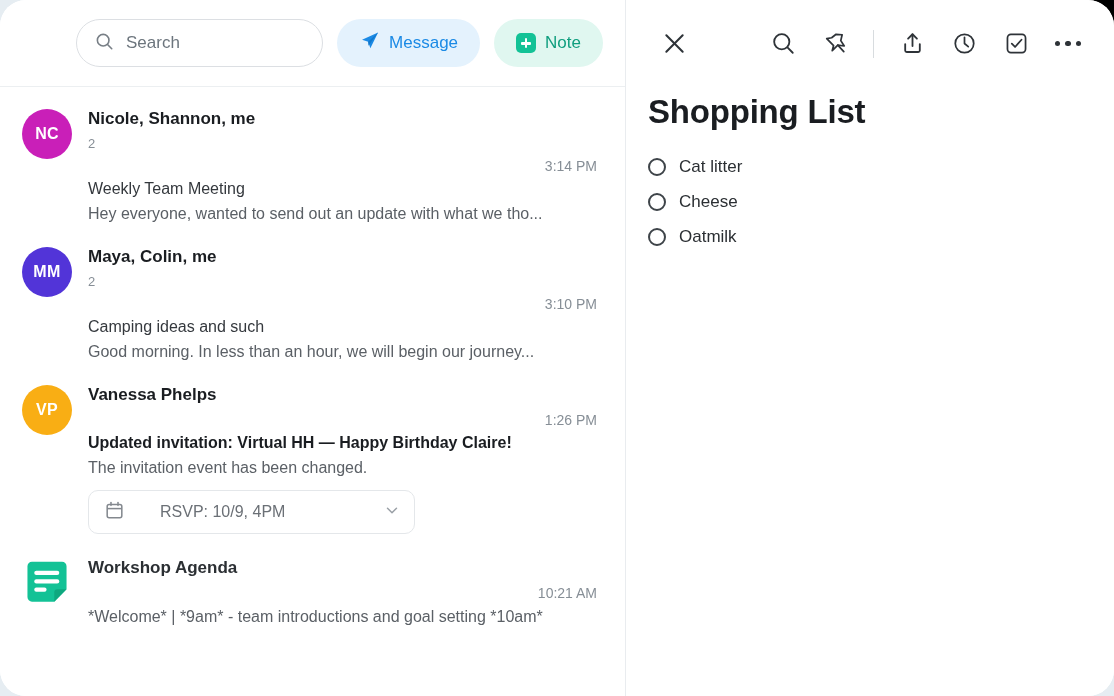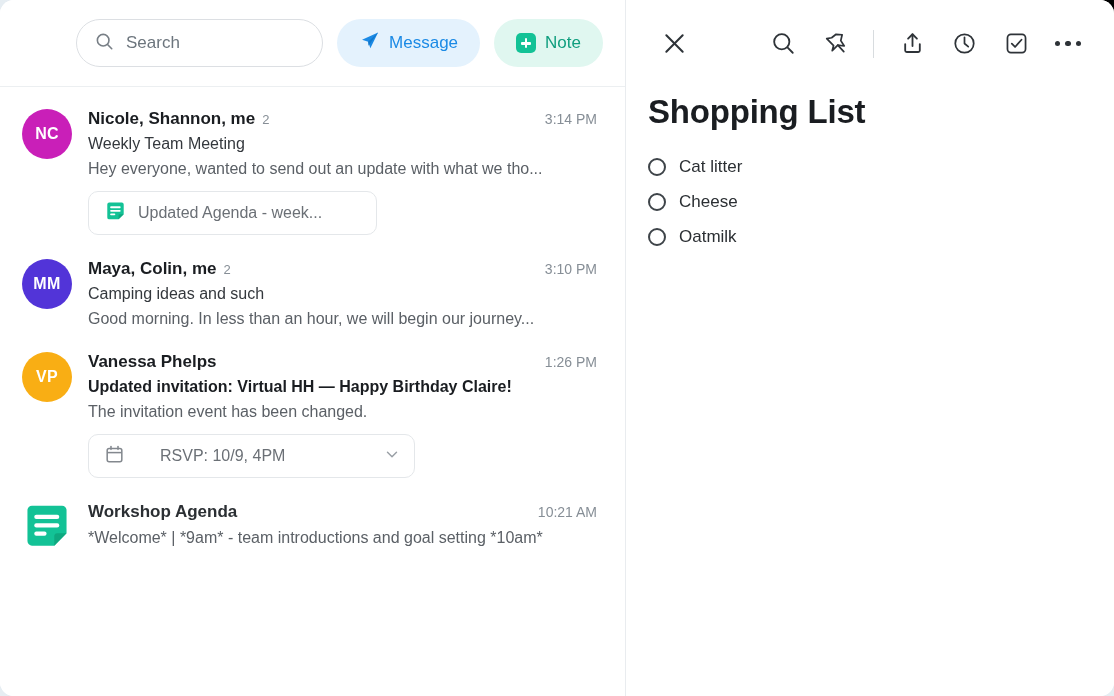--- a/index.html
+++ b/index.html
@@ -12,21 +12,21 @@
     background: #e6edf2;
     font-family: "Liberation Sans", sans-serif;
     overflow: hidden;
   }
   #app {
     position: absolute;
     left: 0; top: 0;
     width: 1114px;
     height: 696px;
     background: #ffffff;
-    border-radius: 14px;
+    border-radius: 26px;
     overflow: hidden;
     display: flex;
   }
   
   .corner-wedge {
     position: absolute;
     right: 0; top: 0;
     width: 34px; height: 34px;
     background: #000000;
     z-index: 0;
@@ -137,20 +137,21 @@
   .note-doc-icon {
     width: 50px; height: 50px;
     flex: none;
     position: relative;
   }
   .conv-body { flex: 1; min-width: 0; }
   .conv-line1 {
     display: flex;
     align-items: baseline;
     gap: 7px;
+    flex-direction: column;
   }
   .conv-title {
     font-size: 17px;
     font-weight: 700;
     color: #1a1d21;
     white-space: nowrap;
   }
   .conv-title.plain { font-weight: 700; color: #2b2f33; }
   .conv-count {
     font-size: 13px;
@@ -318,33 +319,20 @@
             <span>NC</span>
           </div>
         <div class="conv-body">
           <div class="conv-line1">
             <span class="conv-title">Nicole, Shannon, me</span>
             <span class="conv-count">2</span>
             <span class="conv-time">3:14 PM</span>
           </div>
           <div class="conv-subject">Weekly Team Meeting</div>
           <div class="conv-preview">Hey everyone, wanted to send out an update with what we tho...</div>
-          <div class="chip">
-            <span>
-              <svg width="21" height="21" viewBox="0 0 22 22">
-                <path d="M2.4 3.6a2 2 0 0 1 2-2h13.2a2 2 0 0 1 2 2v10.2l-5.4 5.4H4.4a2 2 0 0 1-2-2Z" fill="#13c296"></path>
-                <path d="M19.6 13.8 14.2 19.2v-4.1a1.3 1.3 0 0 1 1.3-1.3Z" fill="#0ea87f"></path>
-                <rect x="5.4" y="5.6" width="11" height="1.9" rx="0.9" fill="#fff"></rect>
-                <rect x="5.4" y="9.3" width="11" height="1.9" rx="0.9" fill="#fff"></rect>
-                <rect x="5.4" y="13" width="5.4" height="1.9" rx="0.9" fill="#fff"></rect>
-              </svg>
-            </span>
-            <span>Updated Agenda - week...</span>
-            <span class="chip-spacer"></span>
-          </div>
         </div>
       </div>
 
       <div class="conv-row">
         <div class="avatar" style="background:#5234d8">
             <span>MM</span>
           </div>
         <div class="conv-body">
           <div class="conv-line1">
             <span class="conv-title">Maya, Colin, me</span>

